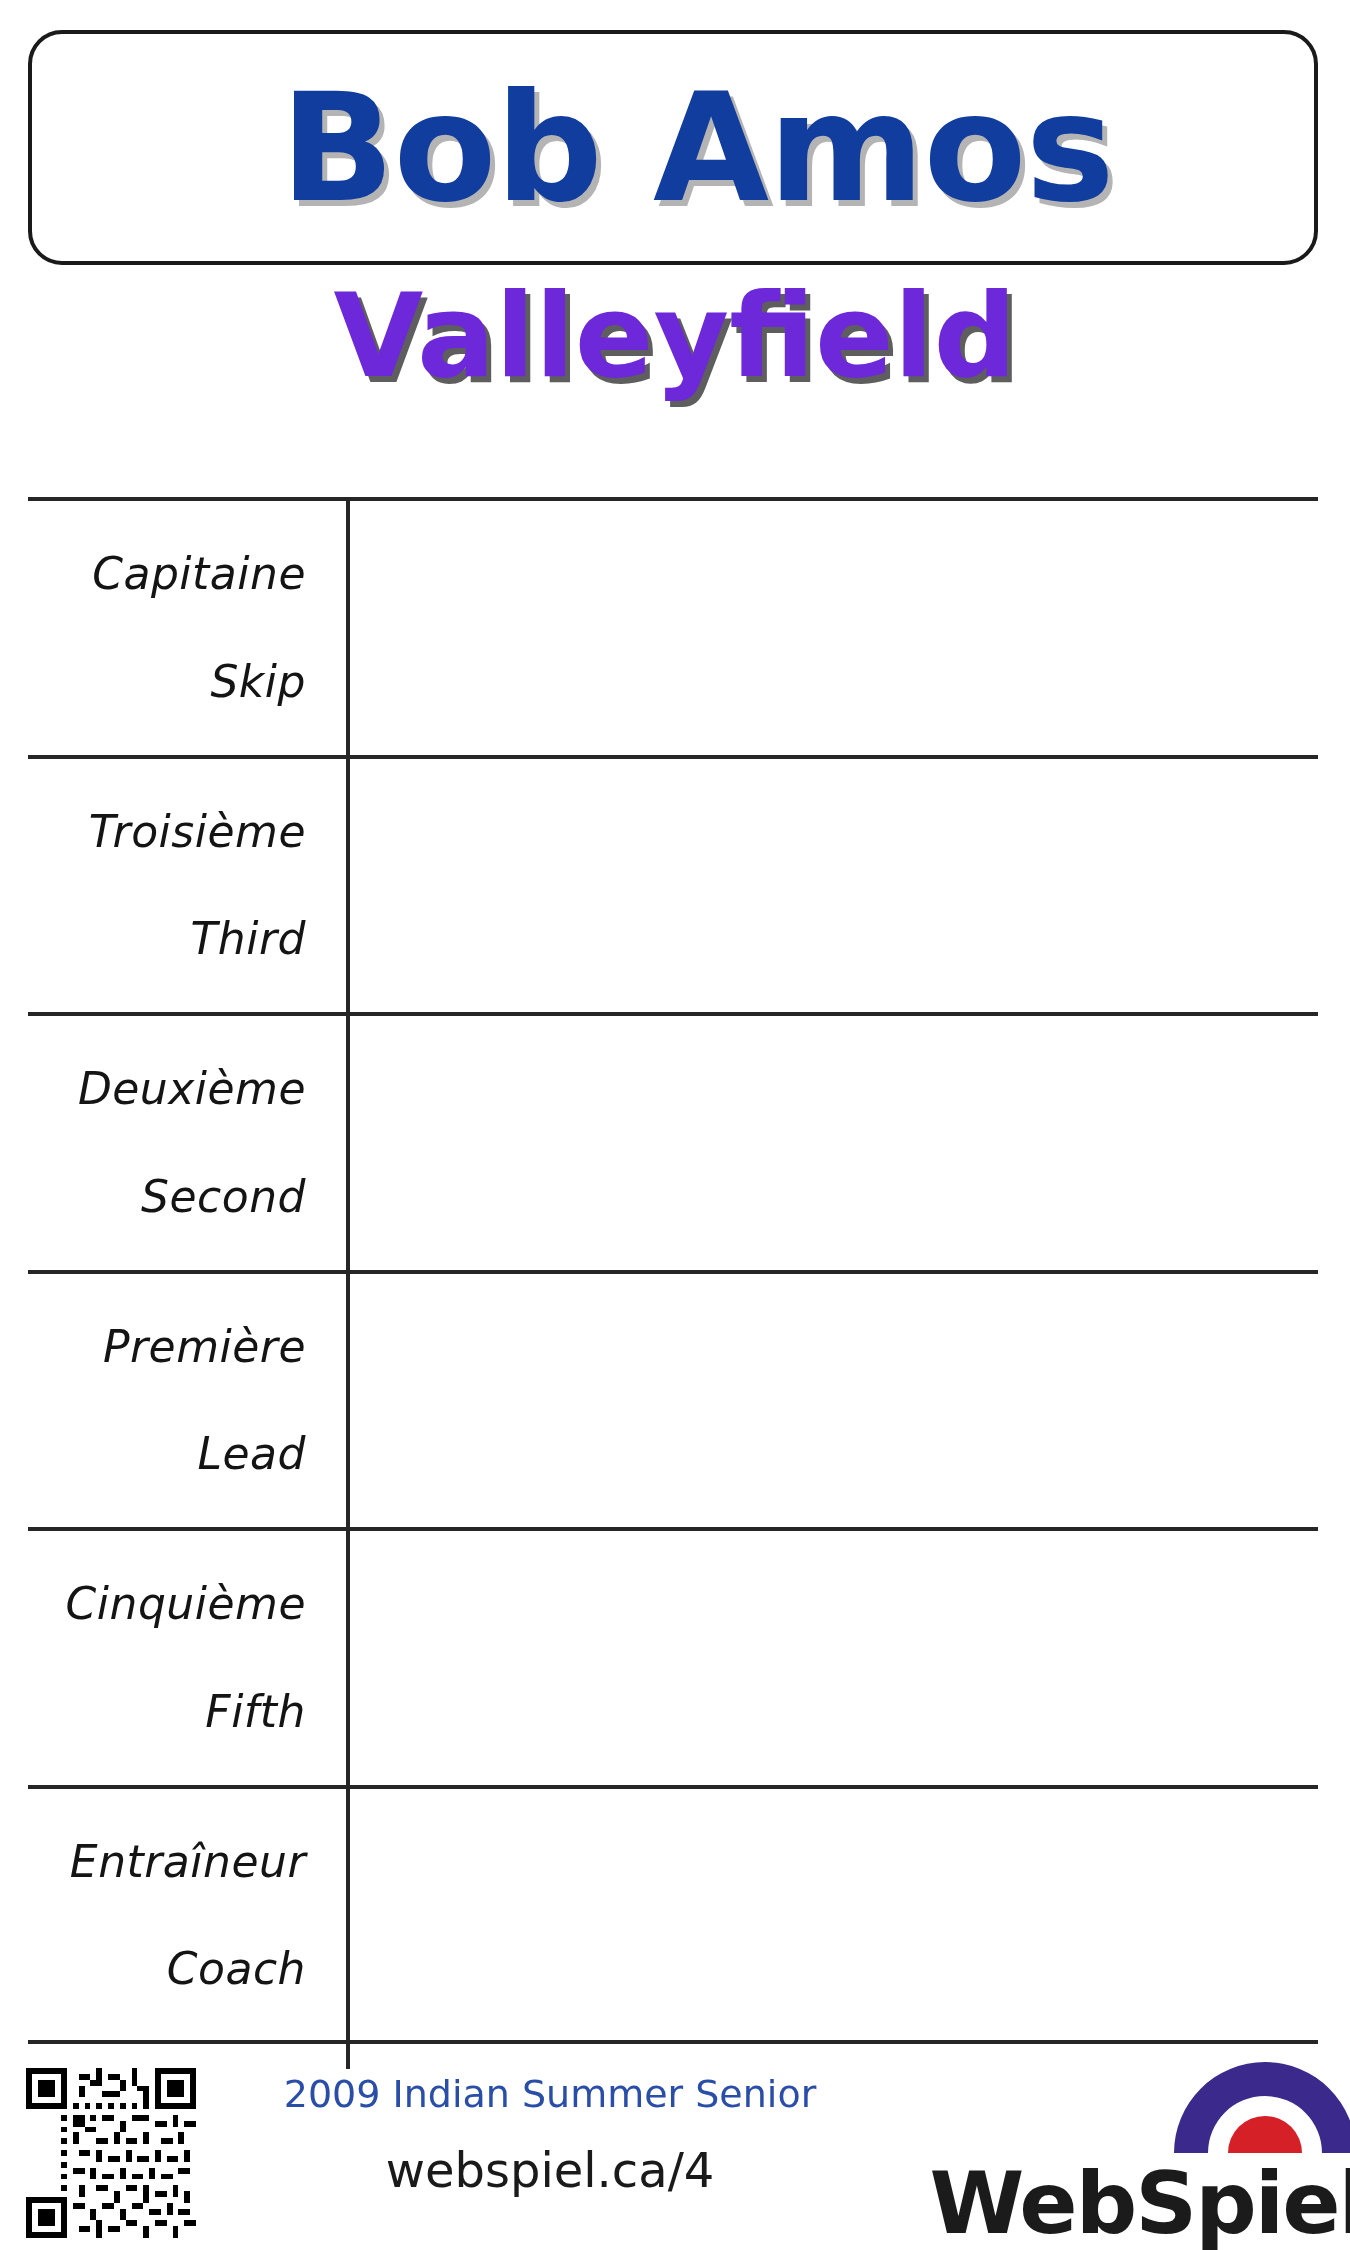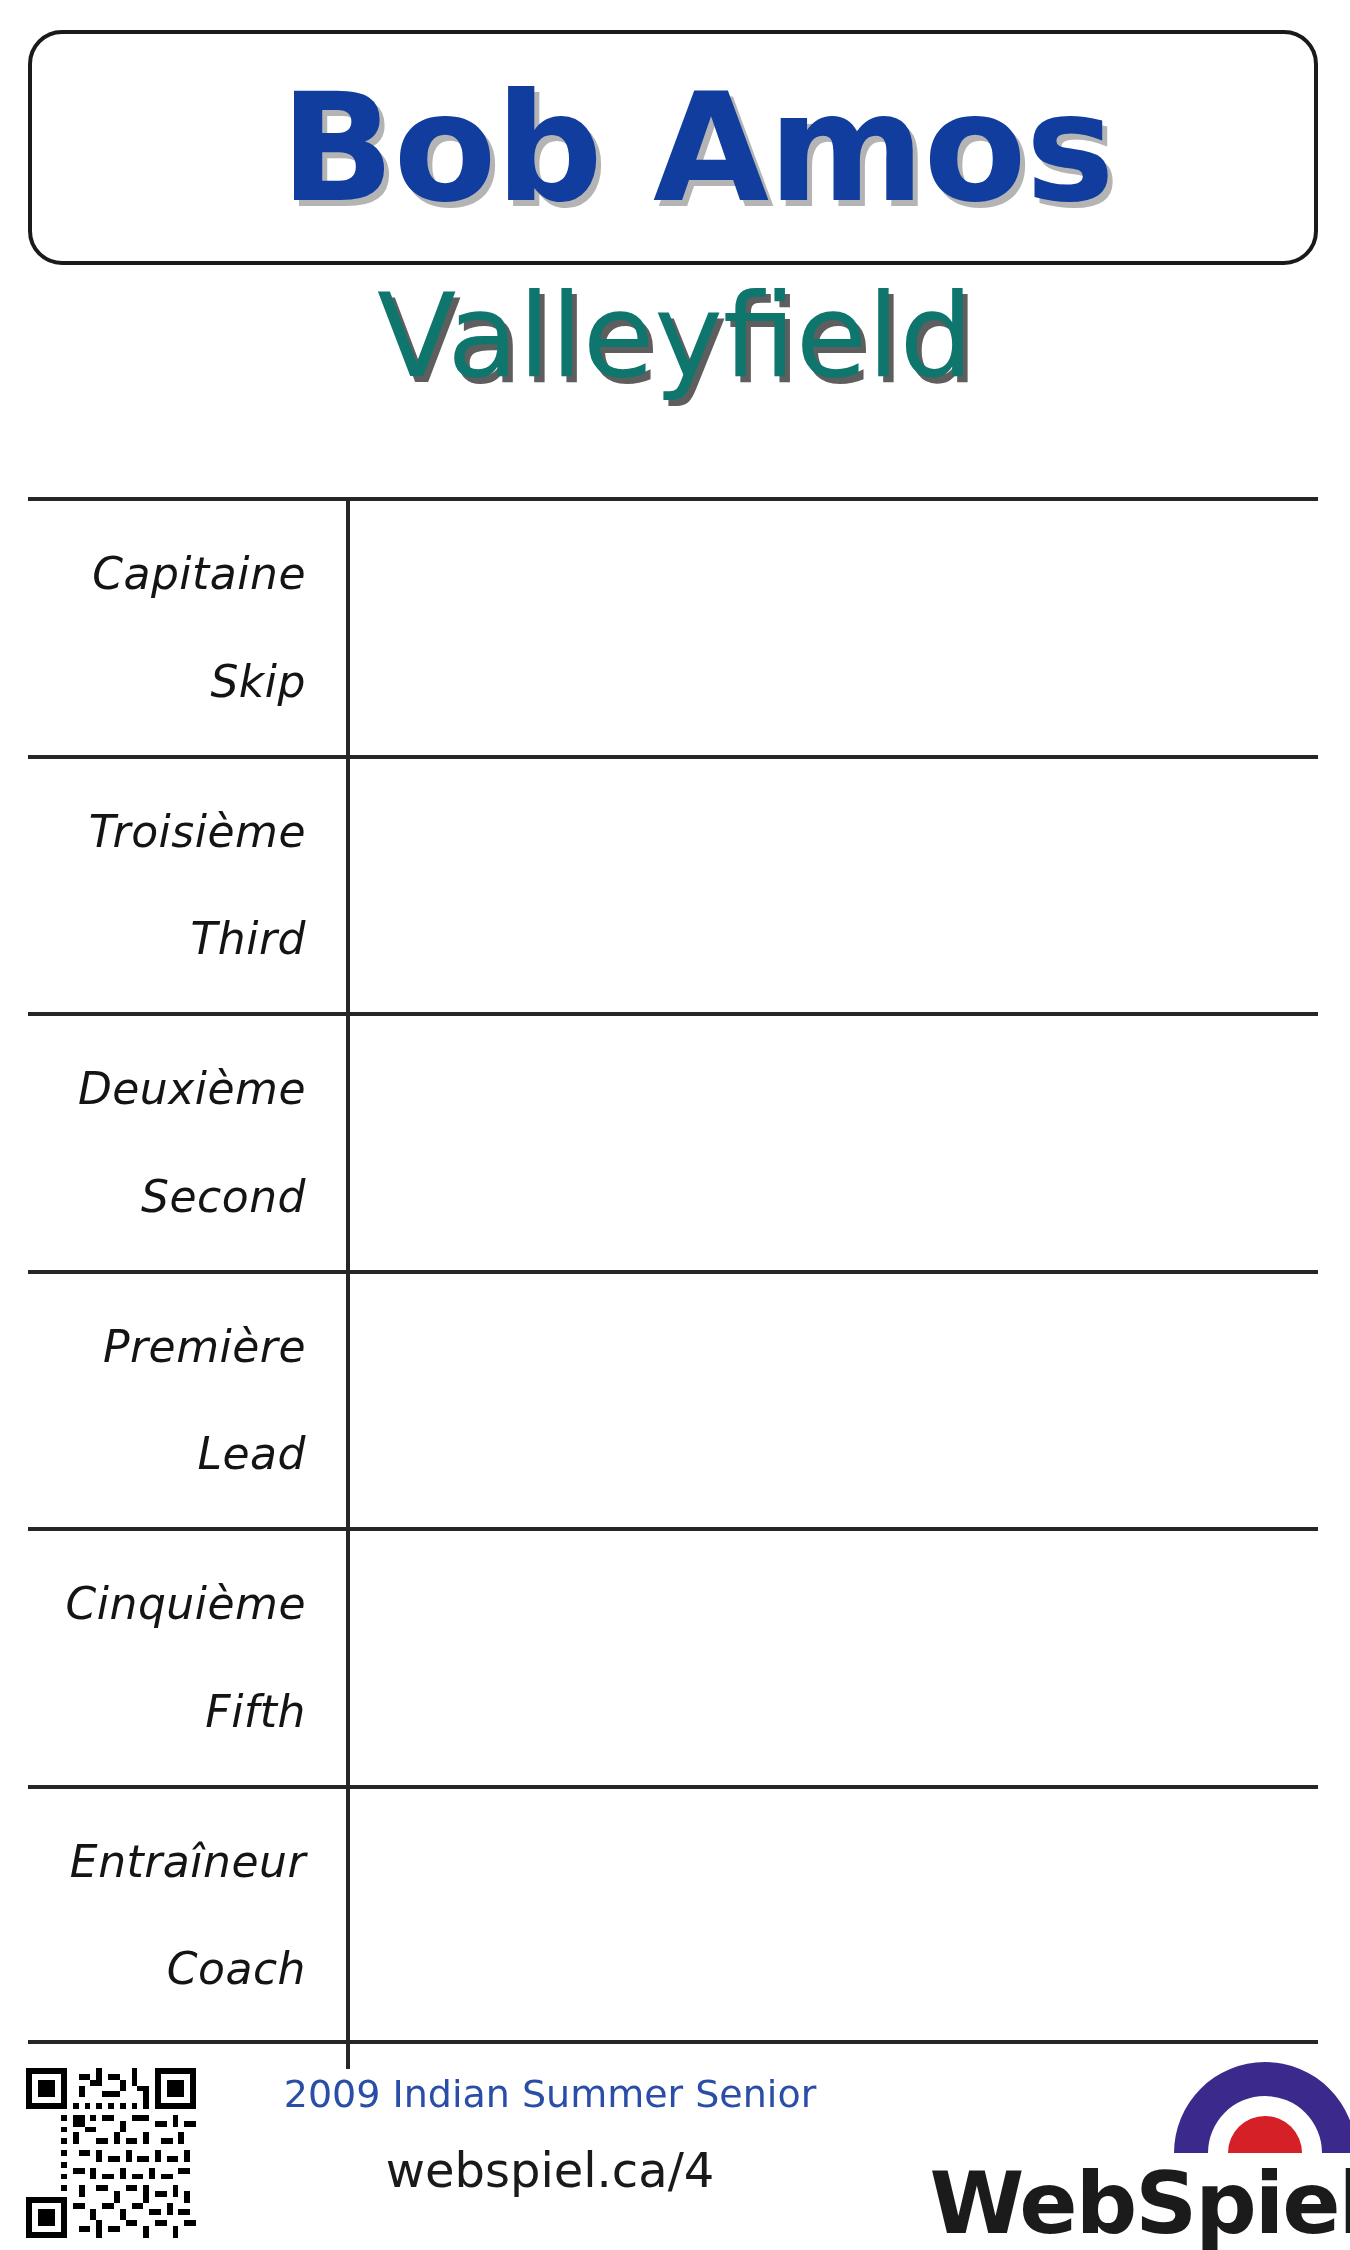--- a/index.html
+++ b/index.html
@@ -52,22 +52,22 @@
 
   
   .subtitle {
     position: absolute;
     left: 0;
     top: 278px;
     width: 1350px;
     text-align: center;
     font-family: "DejaVu Sans", sans-serif;
     font-size: 116px;
-    font-weight: normal;
-    color: #0f766e;
+    font-weight: bold;
+    color: #6d28d9;
     line-height: 1;
     text-shadow: 5px 6px 0 #5e5e5e;
     white-space: nowrap;
   }
 
   
   .table {
     position: absolute;
     left: 28px;
     top: 497px;

